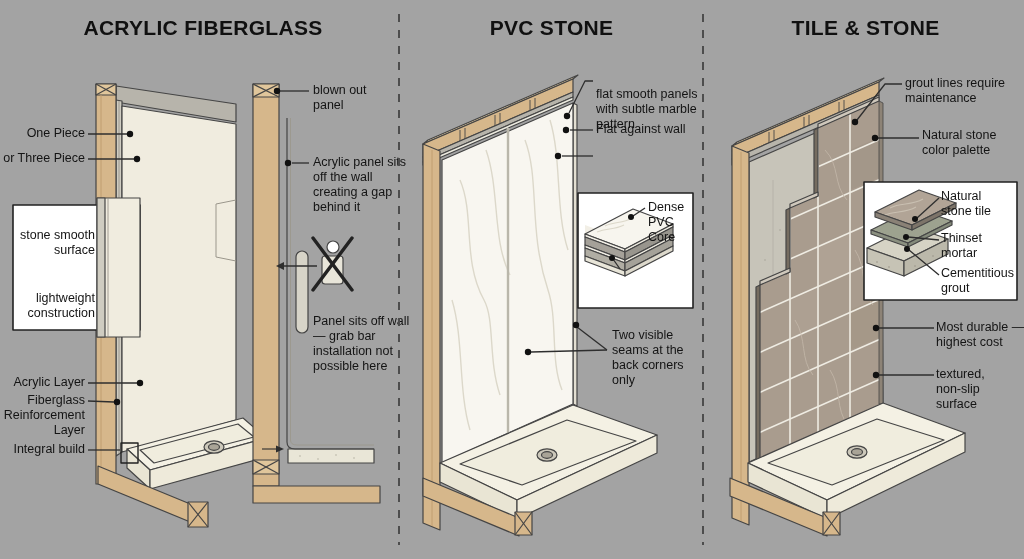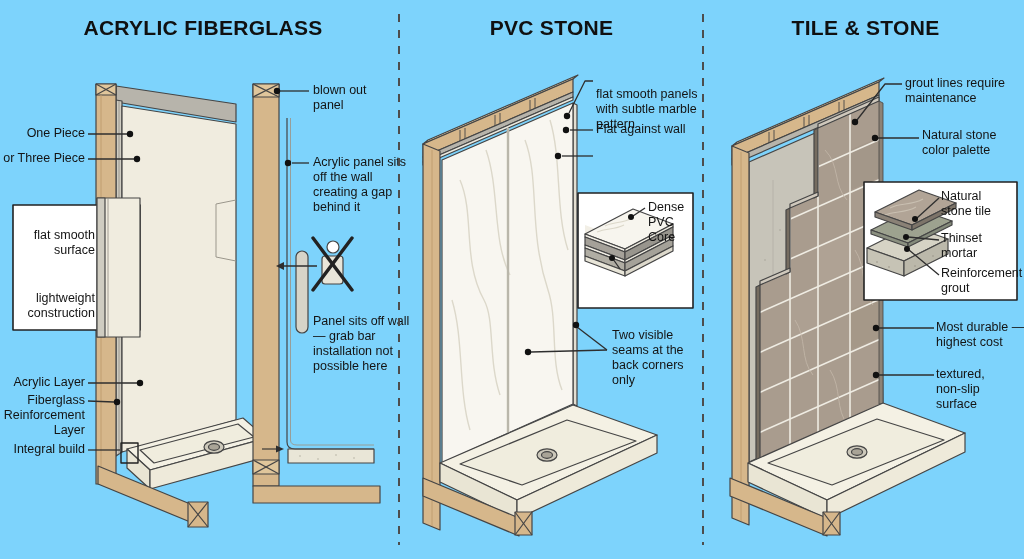--- a/index.html
+++ b/index.html
@@ -1,16 +1,16 @@
 <!DOCTYPE html>
 <html><head>
 <meta charset="utf-8">
 <style>
   html,body{margin:0;padding:0;background:#fff;}
-  .canvas{position:relative;width:1024px;height:559px;background:#7dd3fc;overflow:hidden;
+  .canvas{position:relative;width:1024px;height:559px;background:#a3a3a3;overflow:hidden;
           font-family:"Liberation Sans",sans-serif;color:#141414;}
   .section{position:absolute;top:0;height:559px;}
   #sec-acrylic{left:0;width:400px;}
   #sec-pvc{left:400px;width:303px;}
   #sec-tile{left:705px;width:321px;}
   .hdr{position:absolute;font-weight:bold;font-size:21px;letter-spacing:.3px;
        color:#101010;text-align:center;white-space:nowrap;}
   .lbl{position:absolute;font-size:12.5px;line-height:15px;color:#141414;}
   .r{text-align:right;}
   .divider{position:absolute;top:14px;height:531px;width:2px;
@@ -103,21 +103,21 @@
           <line x1="284" y1="266" x2="317" y2="266"></line>
           <polygon points="276,266 284,262 284,270" fill="#2e2e2e" stroke="none"></polygon>
           <line x1="262" y1="449" x2="276" y2="449" stroke-width="1.1"></line>
           <polygon points="284,449 276,445.5 276,452.5" fill="#2e2e2e" stroke="none"></polygon>
         </g>
       </g>
     </svg>
     <div class="hdr" style="left:40px;top:16px;width:326px;">ACRYLIC FIBERGLASS</div>
     <div class="lbl r" style="left:0;top:126px;width:85px;">One Piece</div>
     <div class="lbl r" style="left:-12px;top:151px;width:97px;">or Three Piece</div>
-    <div class="lbl r" style="left:15px;top:228px;width:80px;">flat smooth surface</div>
+    <div class="lbl r" style="left:15px;top:228px;width:80px;">stone smooth surface</div>
     <div class="lbl r" style="left:11px;top:291px;width:84px;">lightweight construction</div>
     <div class="lbl r" style="left:-15px;top:375px;width:100px;">Acrylic Layer</div>
     <div class="lbl r" style="left:-30px;top:393px;width:115px;">Fiberglass Reinforcement Layer</div>
     <div class="lbl r" style="left:-15px;top:442px;width:100px;">Integral build</div>
     <div class="lbl" style="left:313px;top:83px;width:85px;">blown out panel</div>
     <div class="lbl" style="left:313px;top:155px;width:100px;">Acrylic panel sits off the wall creating a gap behind it</div>
     <div class="lbl" style="left:313px;top:290px;width:106px;margin-top:24px;">Panel sits off wall — grab bar installation not possible here</div>
   </div>
 
   <div class="section" id="sec-pvc">
@@ -314,21 +314,21 @@
           <line x1="229" y1="375" x2="174" y2="375"></line>
             <circle cx="171" cy="375" r="3.2" fill="#111" stroke="none"></circle>
         </g>
       </g>
     </svg>
     <div class="hdr" style="left:0;top:16px;width:321px;">TILE &amp; STONE</div>
     <div class="lbl" style="left:200px;top:76px;width:122px;">grout lines require maintenance</div>
     <div class="lbl" style="left:217px;top:128px;width:100px;">Natural stone color palette</div>
     <div class="lbl" style="left:236px;top:189px;width:72px;">Natural stone tile</div>
     <div class="lbl" style="left:236px;top:231px;width:62px;">Thinset mortar</div>
-    <div class="lbl" style="left:236px;top:266px;width:80px;">Reinforcement grout</div>
+    <div class="lbl" style="left:236px;top:266px;width:80px;">Cementitious grout</div>
     <div class="lbl" style="left:231px;top:320px;width:100px;">Most durable — highest cost</div>
     <div class="lbl" style="left:231px;top:367px;width:72px;">textured, non-slip surface</div>
   </div>
 
   <div class="divider" style="left:398px;"></div>
   <div class="divider" style="left:702px;"></div>
 
 </div>
 
 </body></html>

